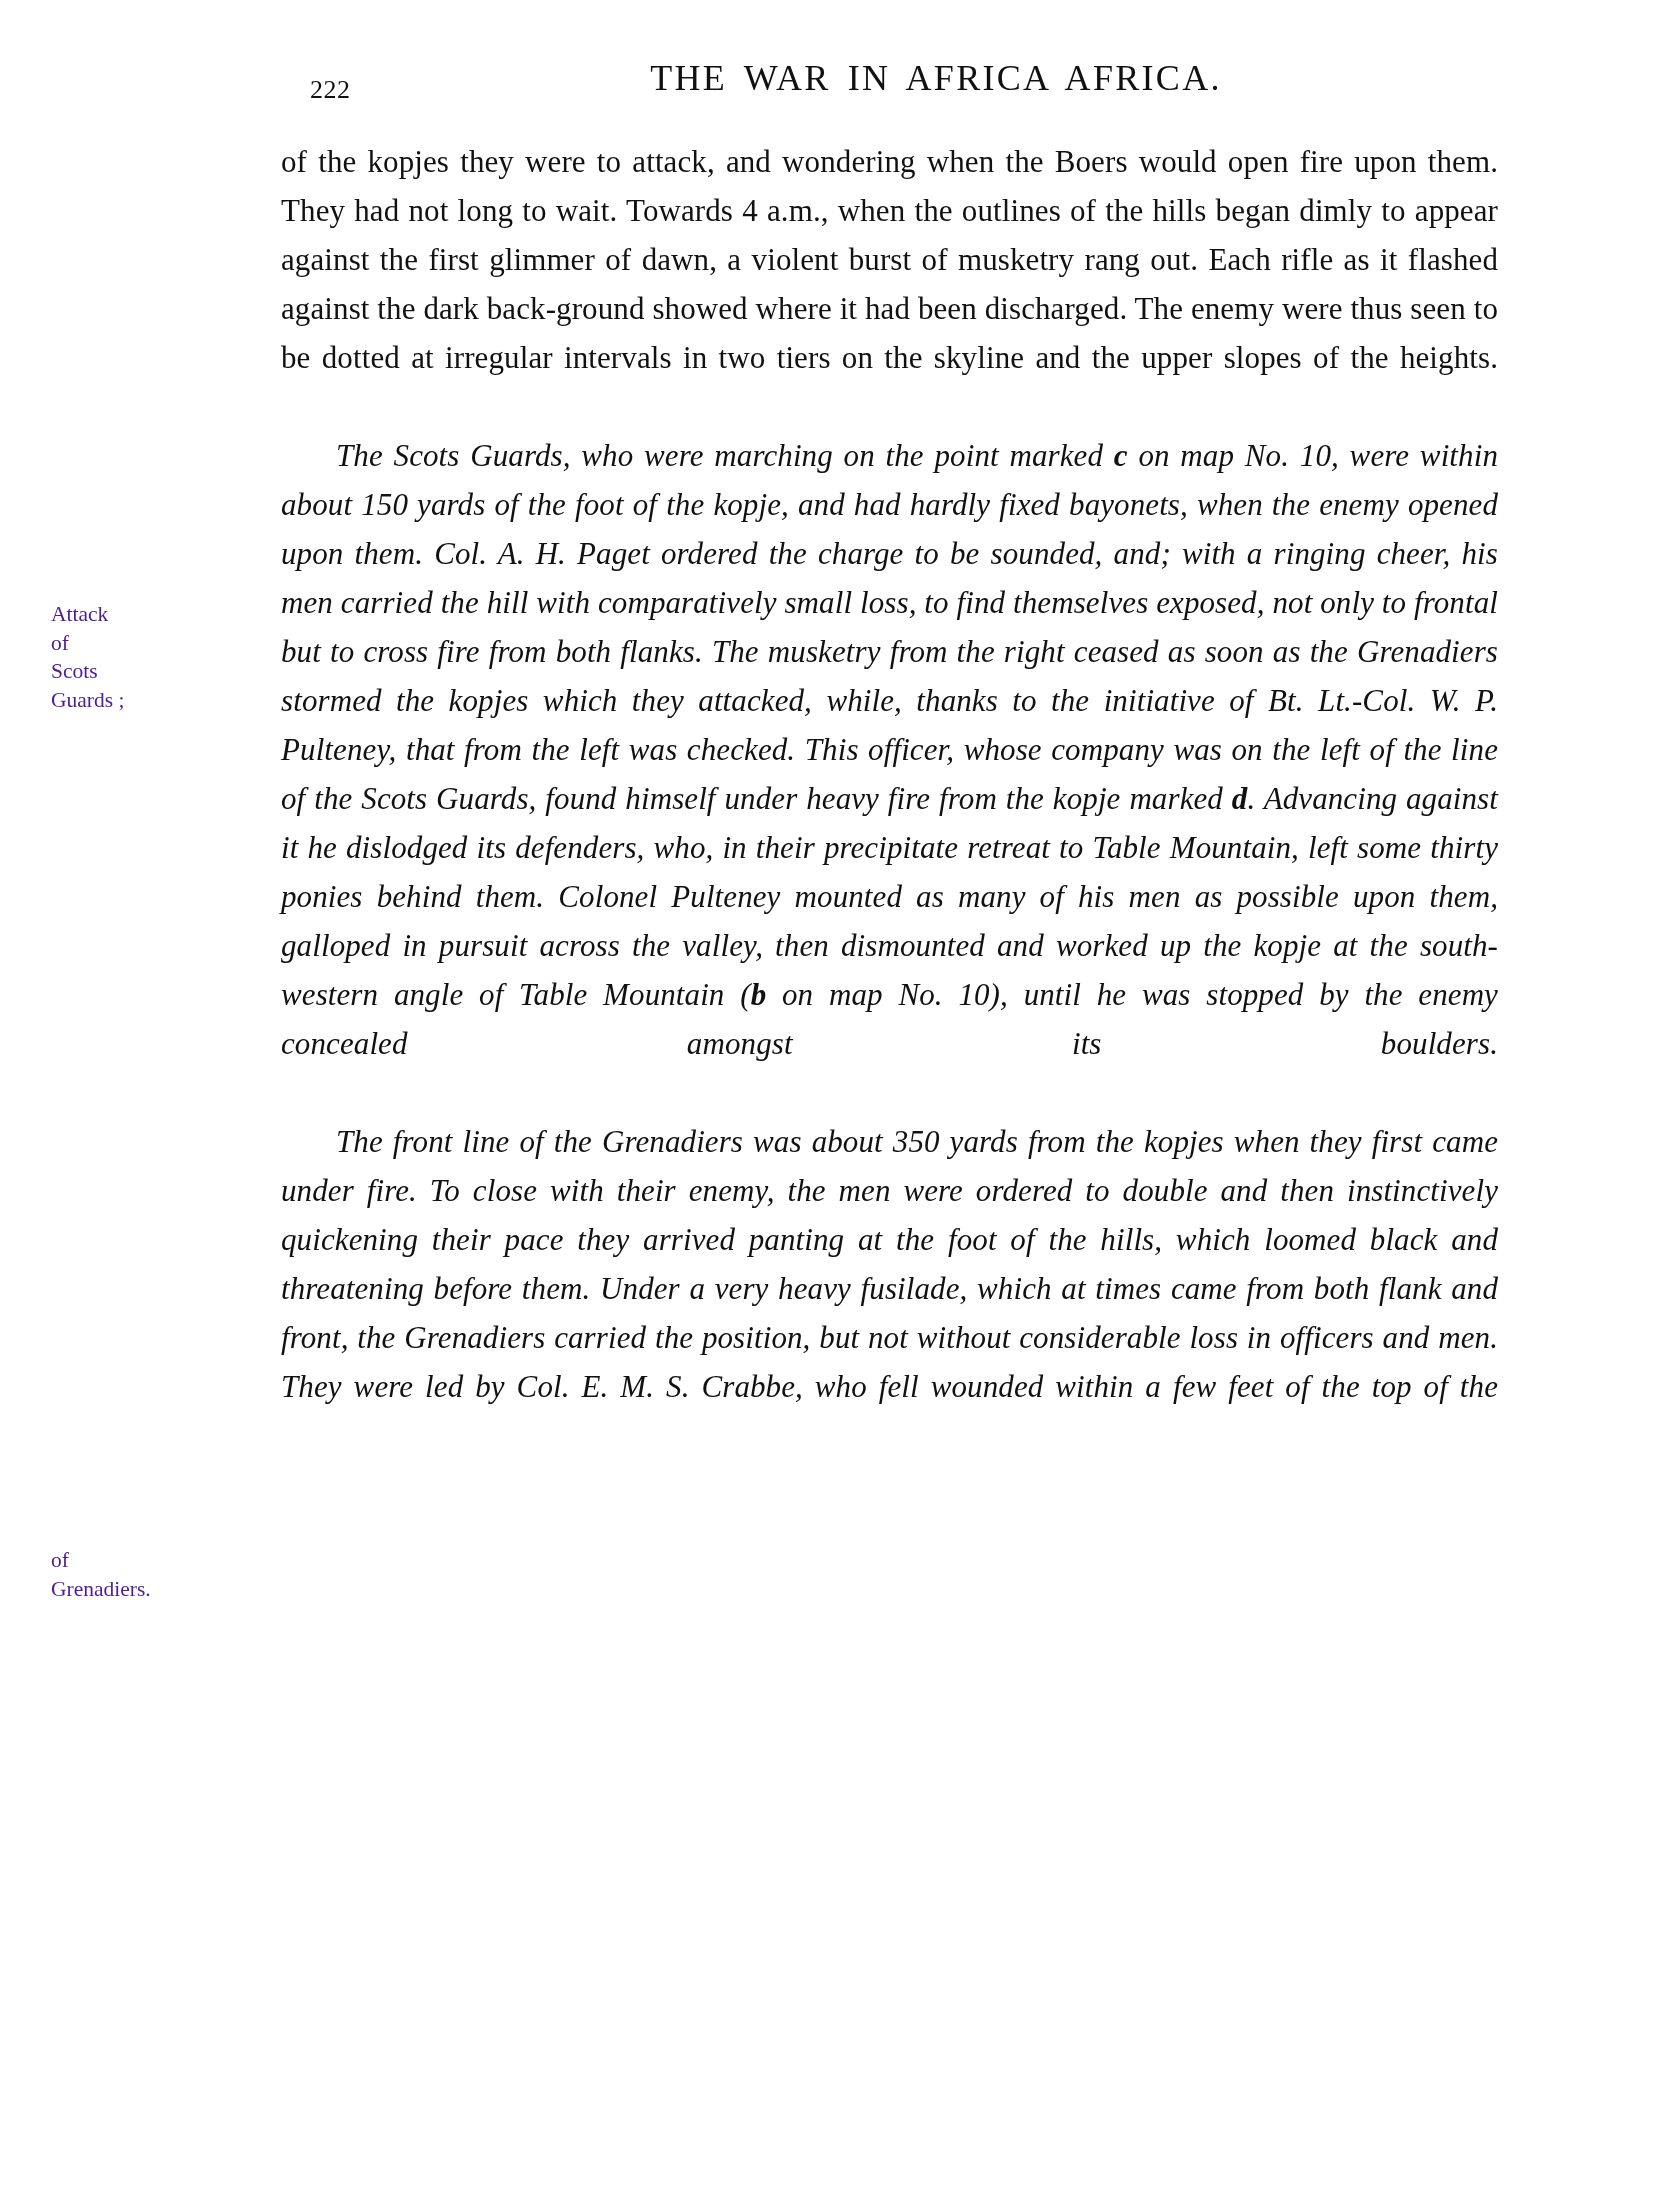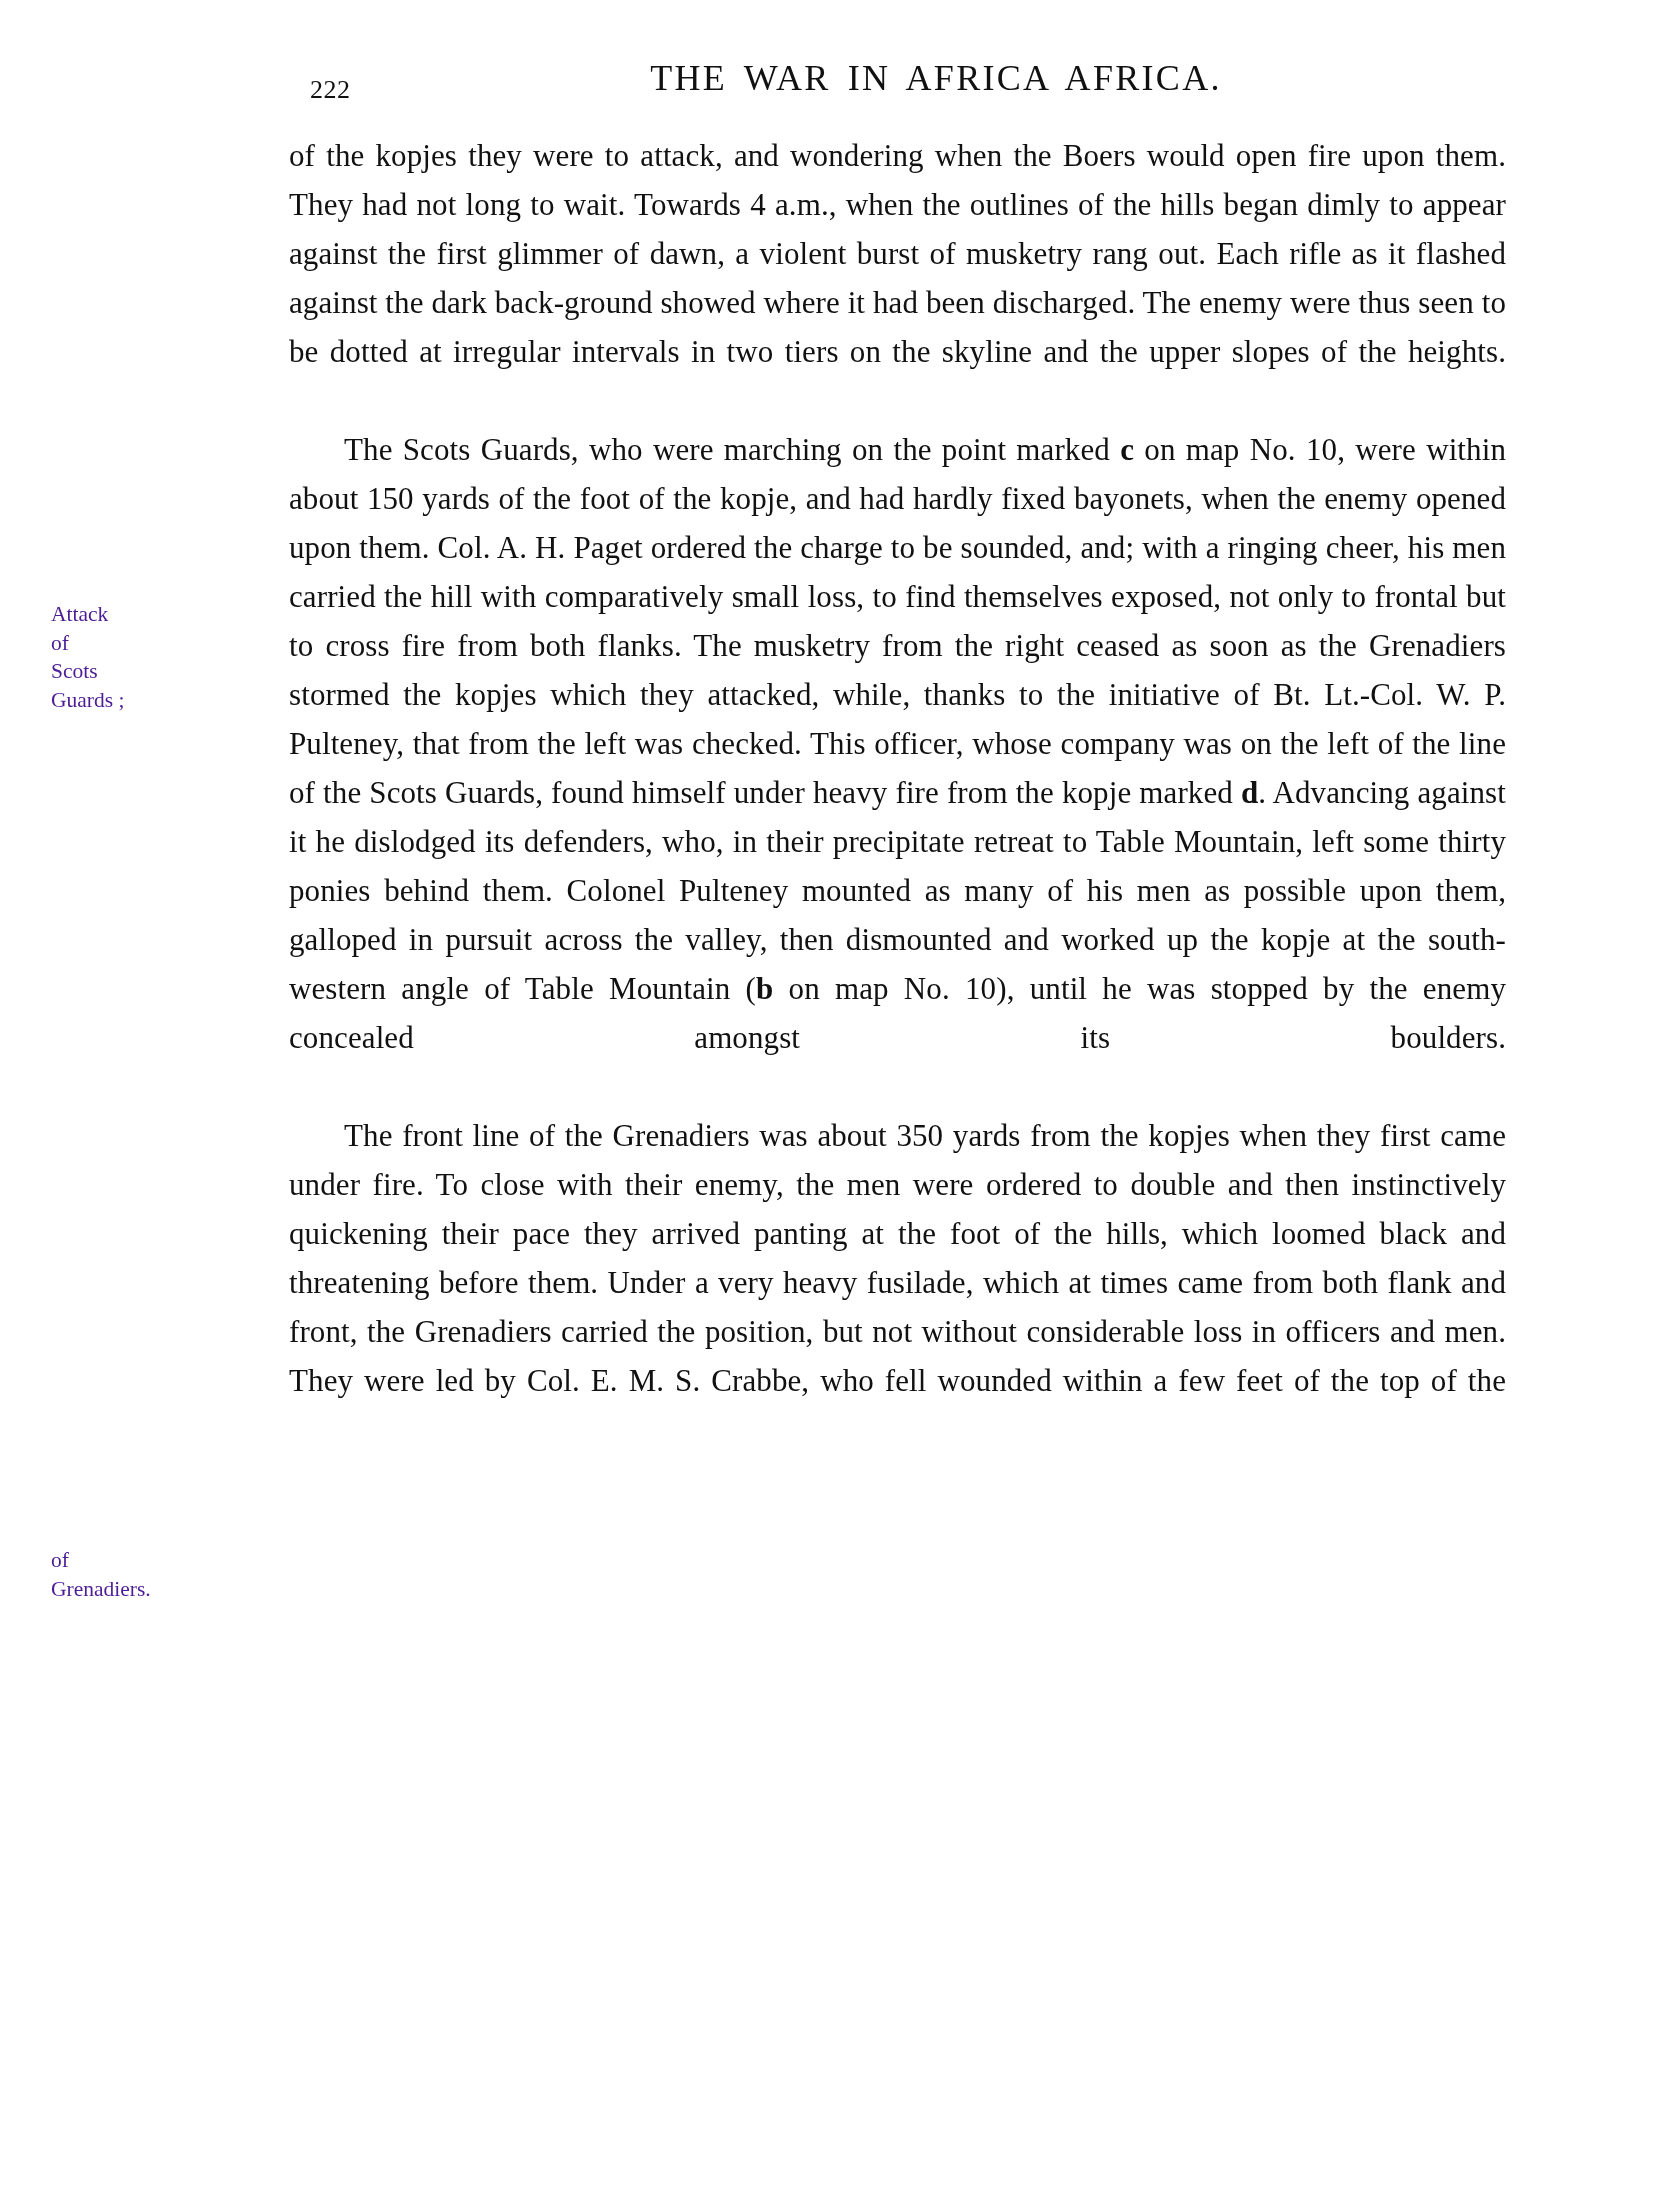--- a/index.html
+++ b/index.html
@@ -55,35 +55,35 @@
     font-family: "Liberation Serif", serif;
     color: #4c1d95;
   }
   .note-1 { top: 600px; }
   .note-2 { top: 1546px; }
 
   
   .body {
     position: absolute;
     left: 281px;
-    top: 131px;
+    top: 137px;
     width: 1217px;
-    margin-left: 8px;
   }
   .body p {
     margin: 0;
     font-size: 31px;
     line-height: 49px;
     text-align: justify;
     text-justify: inter-word;
     font-family: "Liberation Serif", serif;
     letter-spacing: 0.1px;
   }
   .body p.indent {
     text-indent: 55px;
+    font-style: italic;
   }
   .bold-letter {
     font-weight: bold;
   }
   
   .body p::after {
     content: "";
     display: inline-block;
     width: 100%;
   }

